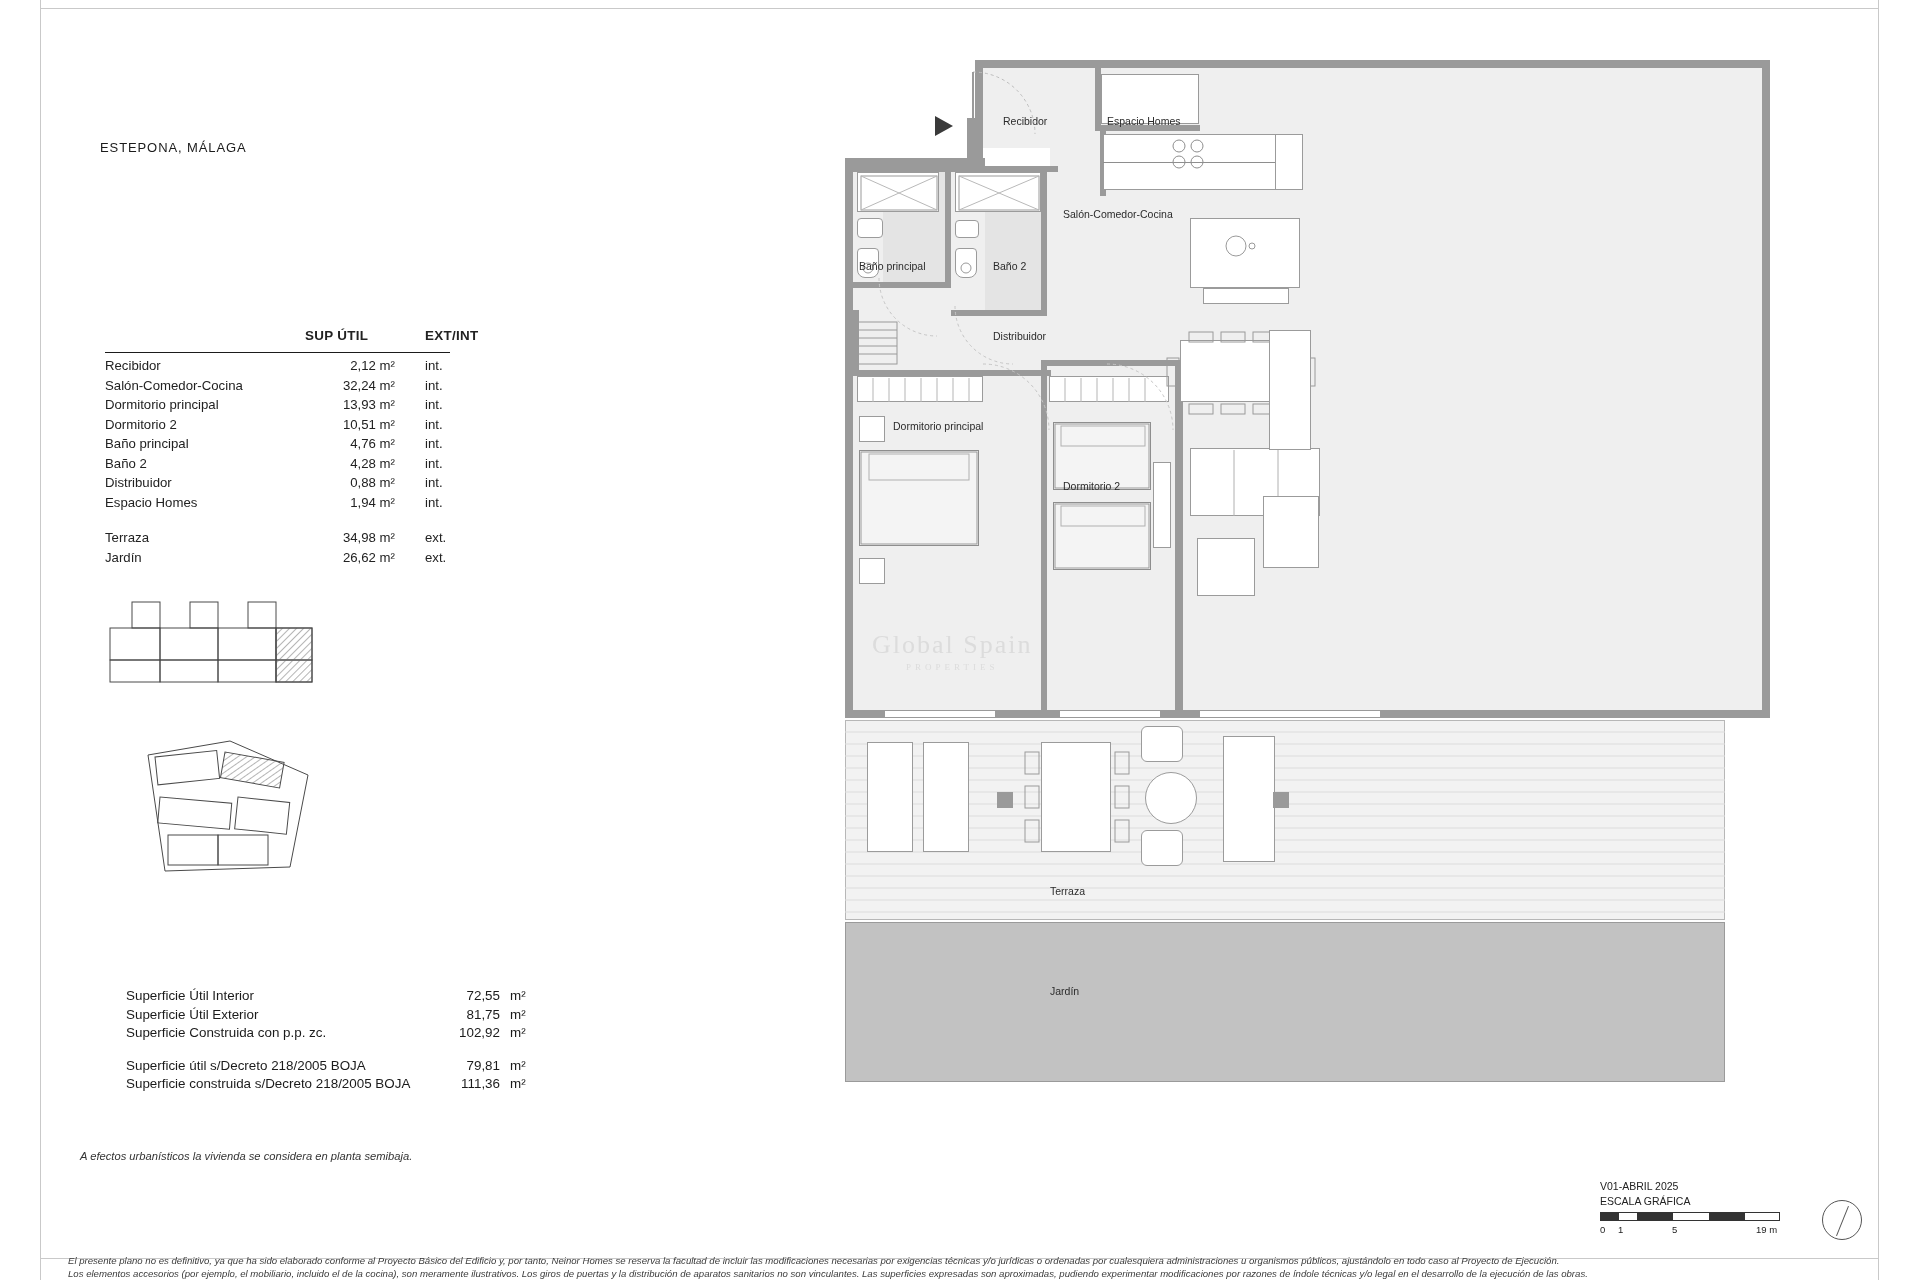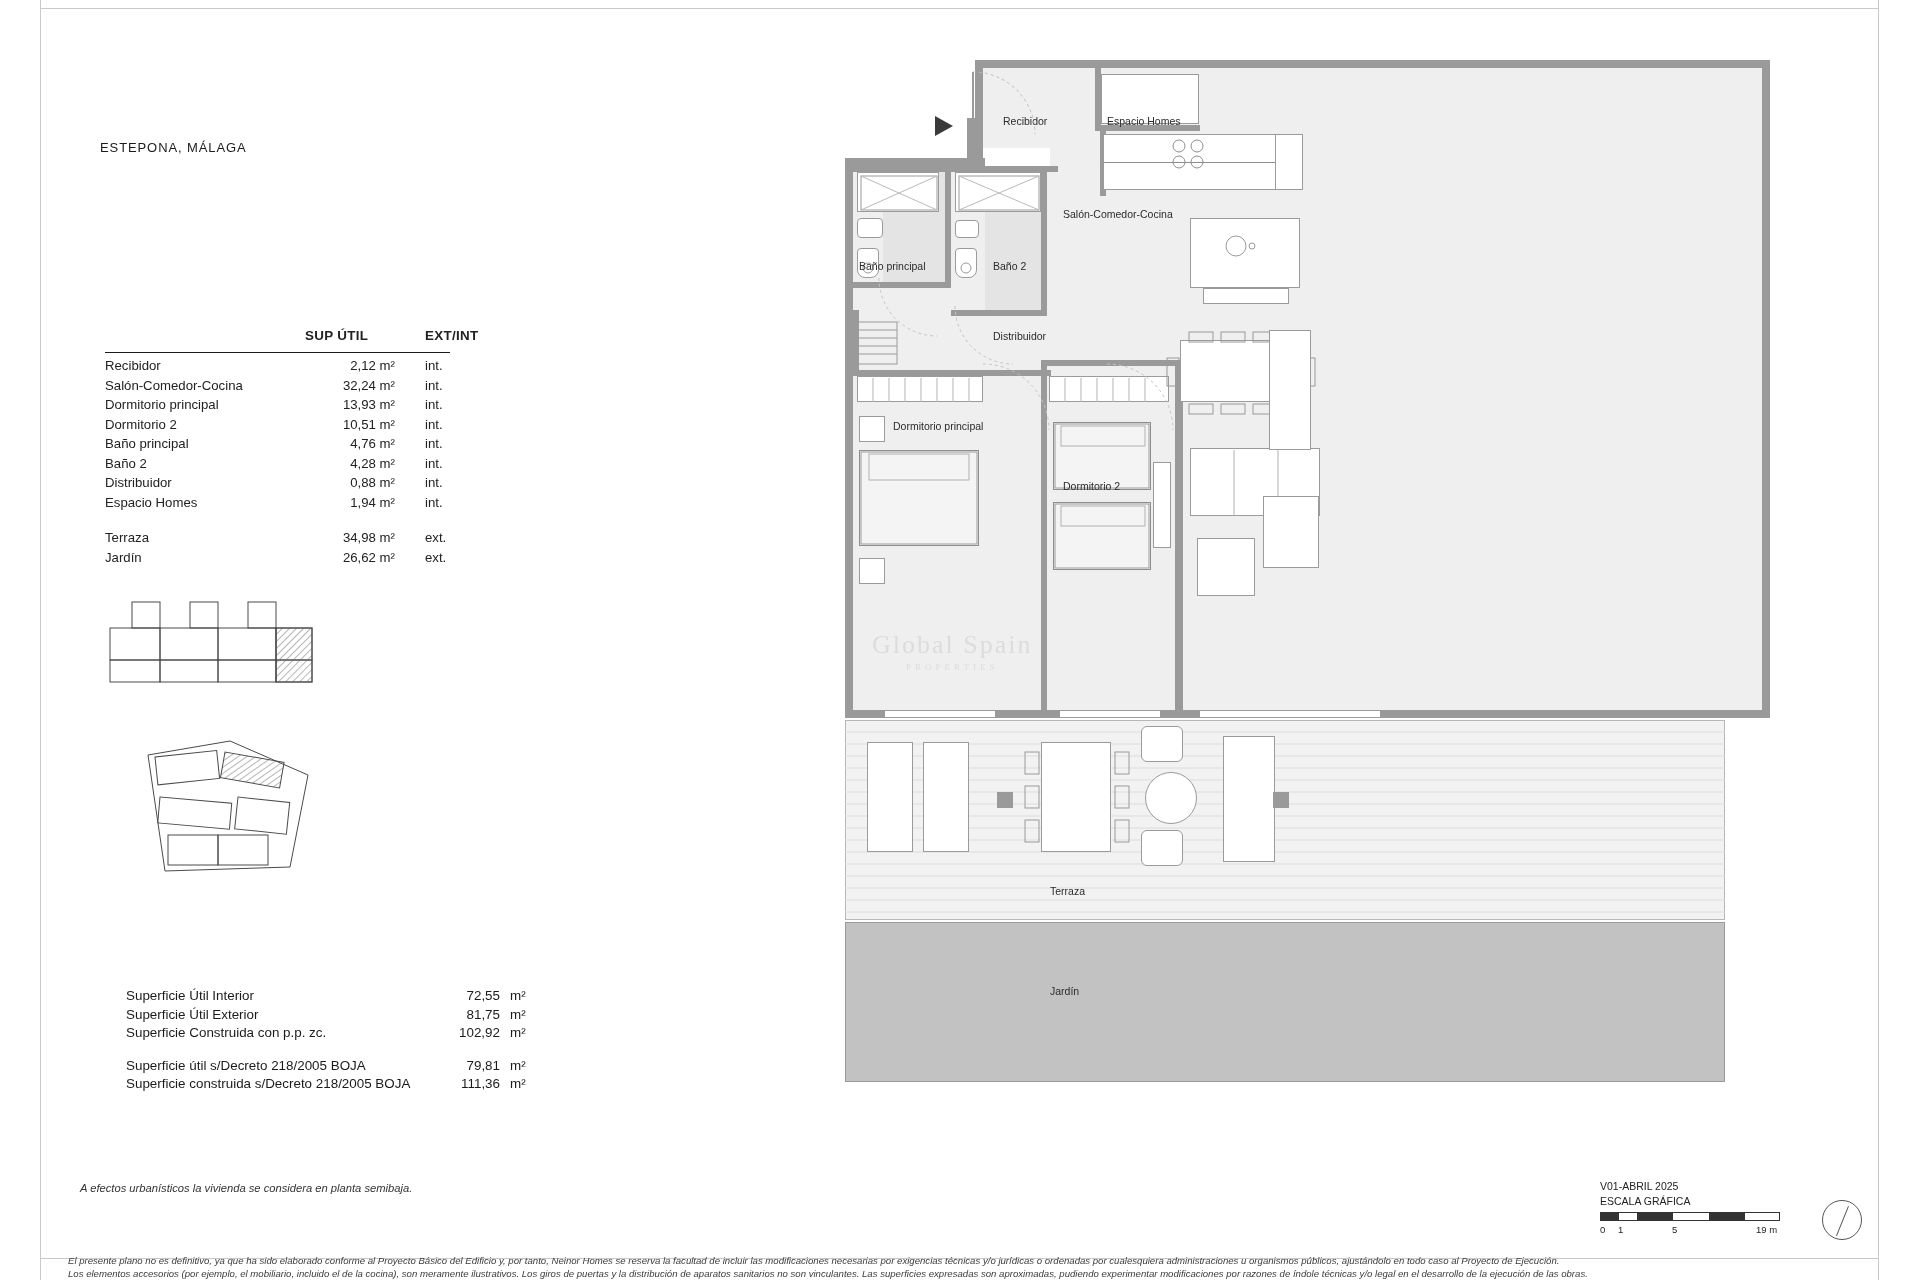--- a/index.html
+++ b/index.html
@@ -57,21 +57,21 @@
     position:absolute; left:100px; top:988px; width:470px;
     font-size:13.4px; color:#1b1b1b;
   }
   .srow { position:relative; height:18.5px; }
   .srow .sn { position:absolute; left:0;margin-left:26px; }
   .srow .sv { position:absolute; left:330px; width:70px; text-align:right; }
   .srow .su { position:absolute; left:410px; }
   .sgap { height:14px; }
 
   .note-italic {
-    position:absolute; left:80px; top:1182px;
+    position:absolute; left:80px; top:1150px;
     font-size:11.2px; font-style:italic; color:#333;
   }
   .legal {
     position:absolute; left:68px; top:1254px; width:1800px;
     font-size:9.6px; font-style:italic; color:#3a3a3a; line-height:13px;
     text-align:justify;
   }
   .legal div { white-space:nowrap; }
 
   

